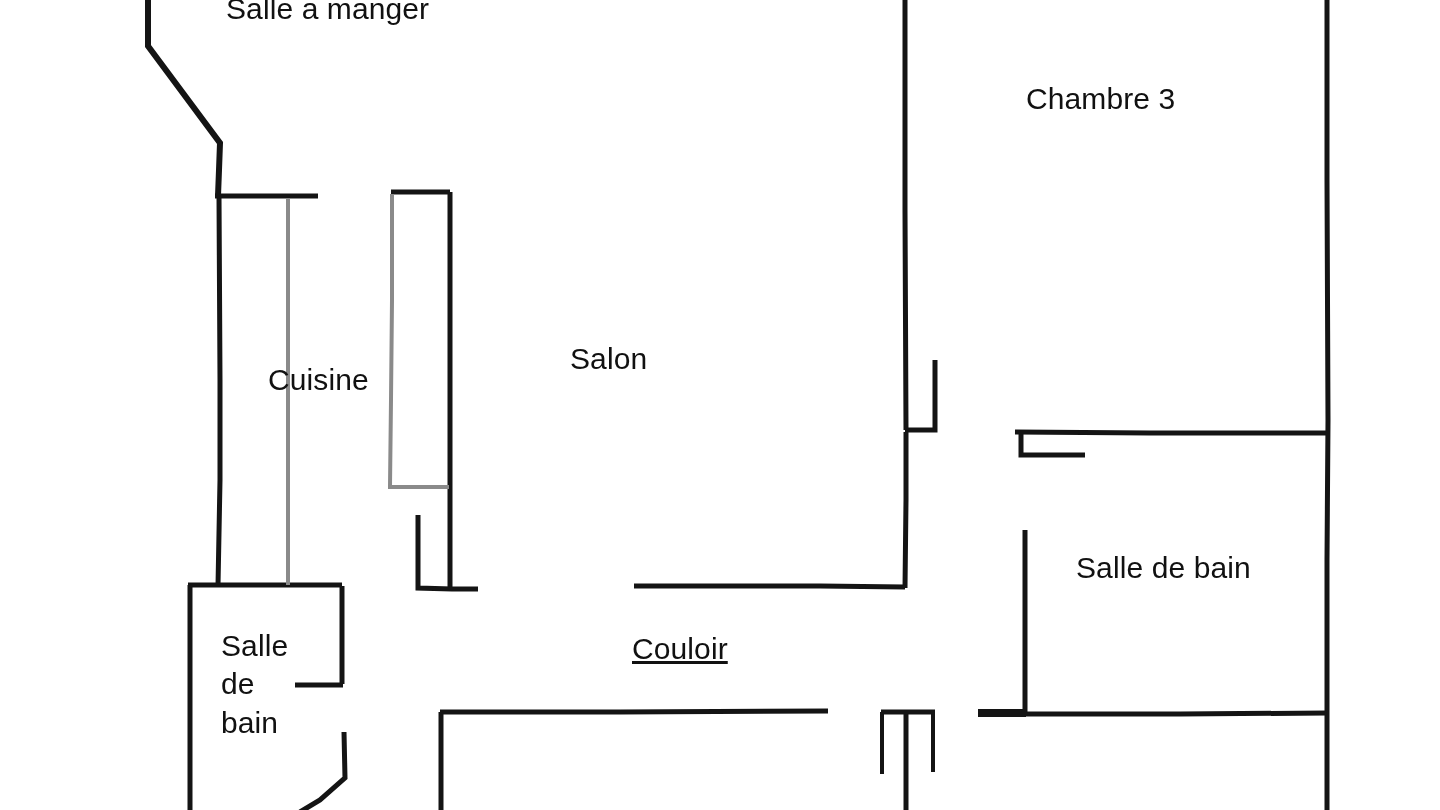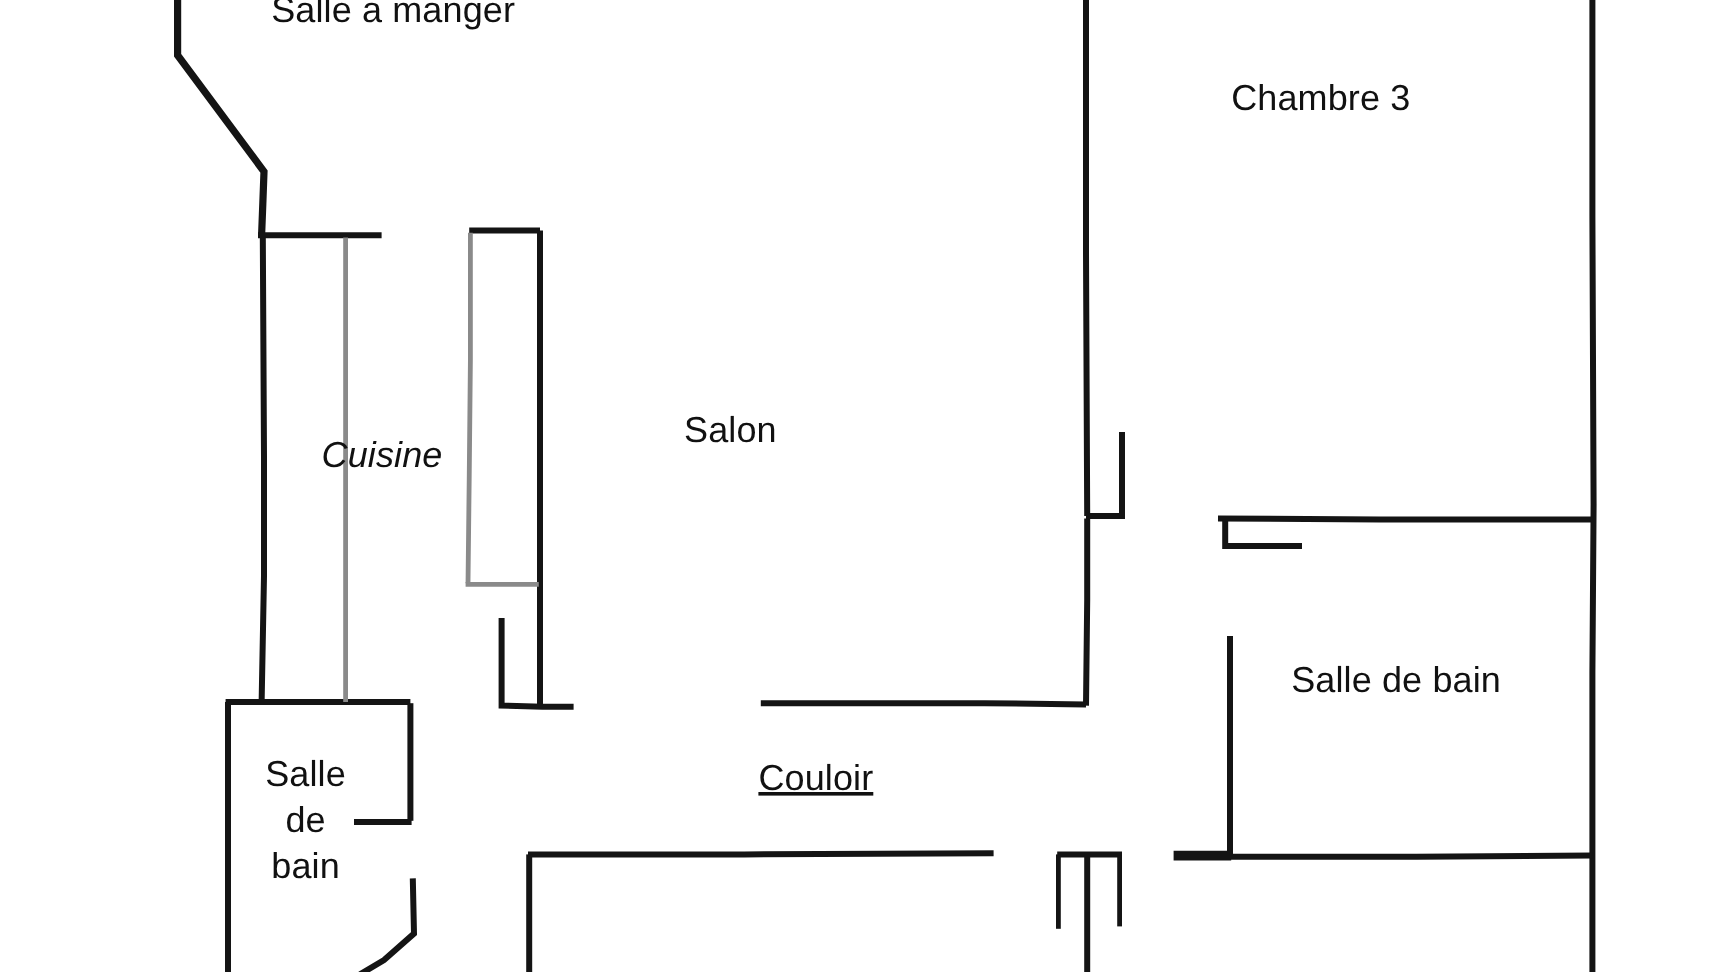--- a/index.html
+++ b/index.html
@@ -33,26 +33,25 @@
     font-size: 30px;
     font-weight: 400;
     line-height: 1.18;
     letter-spacing: 0.1px;
     white-space: pre;
     user-select: none;
   }
   .room-label.multiline {
     white-space: pre-line;
     line-height: 1.28;
-    text-align: center;
   }
   .lbl-salle-a-manger { left: 226px; top: -9px; }
-  .lbl-chambre-3      { left: 1026px; top: 65px; text-align: right; }
+  .lbl-chambre-3      { left: 1026px; top: 81px; text-align: right; }
   .lbl-salon          { left: 570px; top: 293px; margin-top: 48px; }
-  .lbl-cuisine        { left: 268px; top: 362px; font-style: italic; }
+  .lbl-cuisine        { left: 268px; top: 362px; }
   .lbl-salle-de-bain-r{ left: 1076px; top: 550px; }
   .lbl-couloir        { left: 632px; top: 631px; text-decoration: underline; }
   .lbl-salle-de-bain-l{ left: 221px; top: 627px; }
 </style>
 </head>
 <body>
 
 <div id="plan-wrap">
 
   <svg id="floorplan-svg" viewBox="0 0 1440 810" xmlns="http://www.w3.org/2000/svg">

